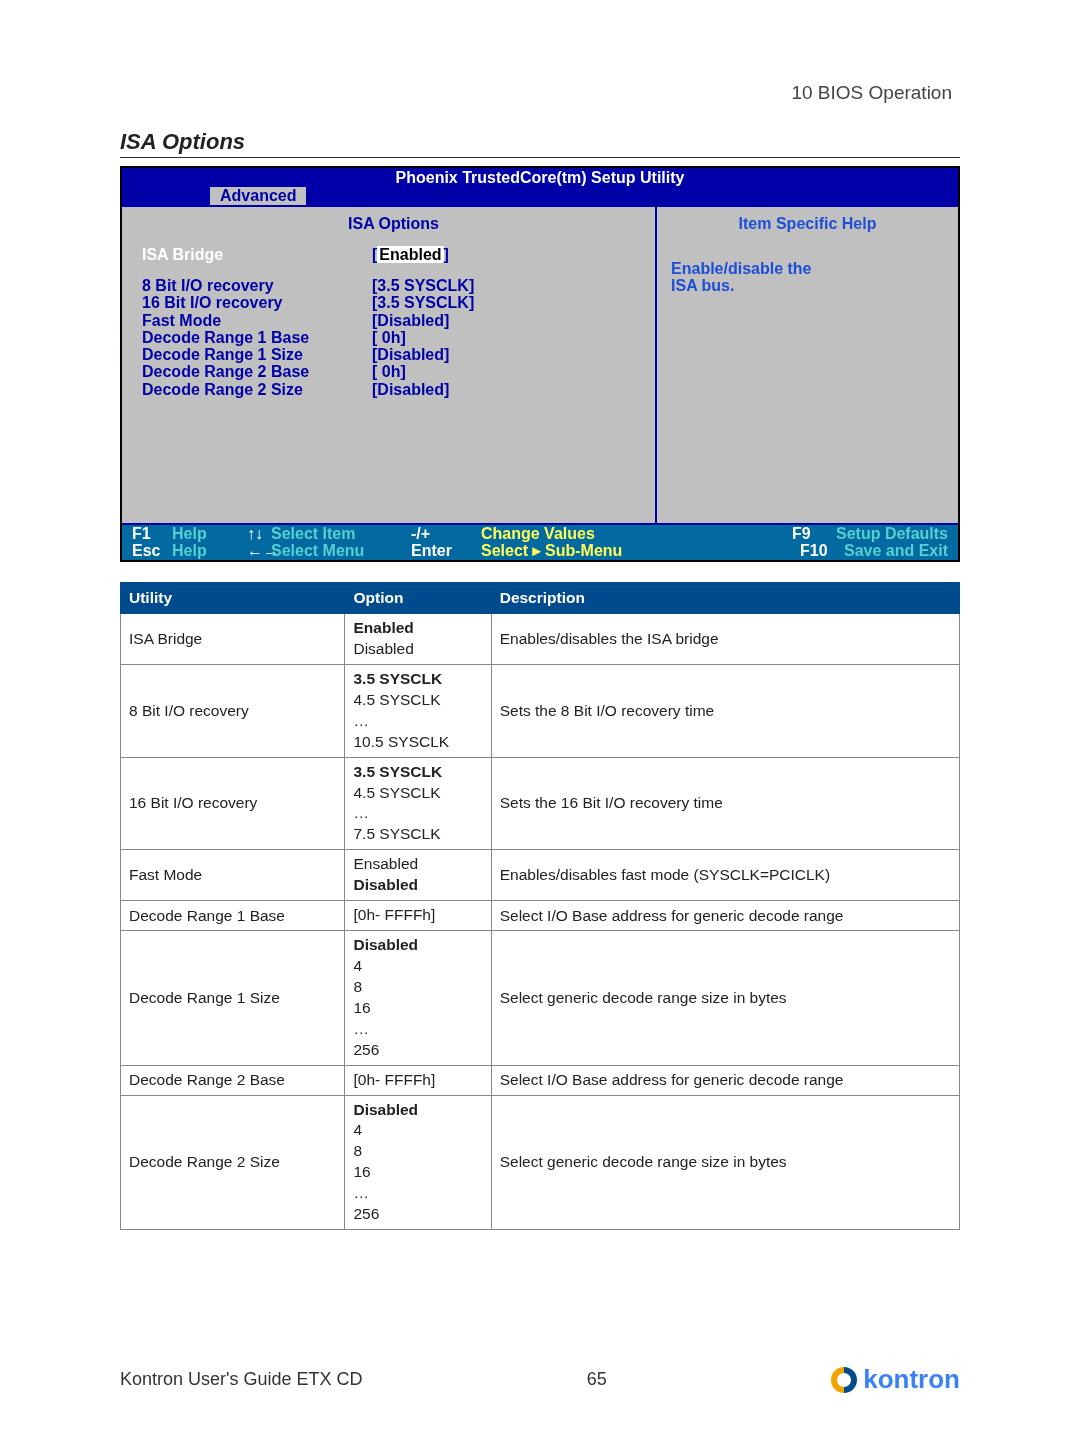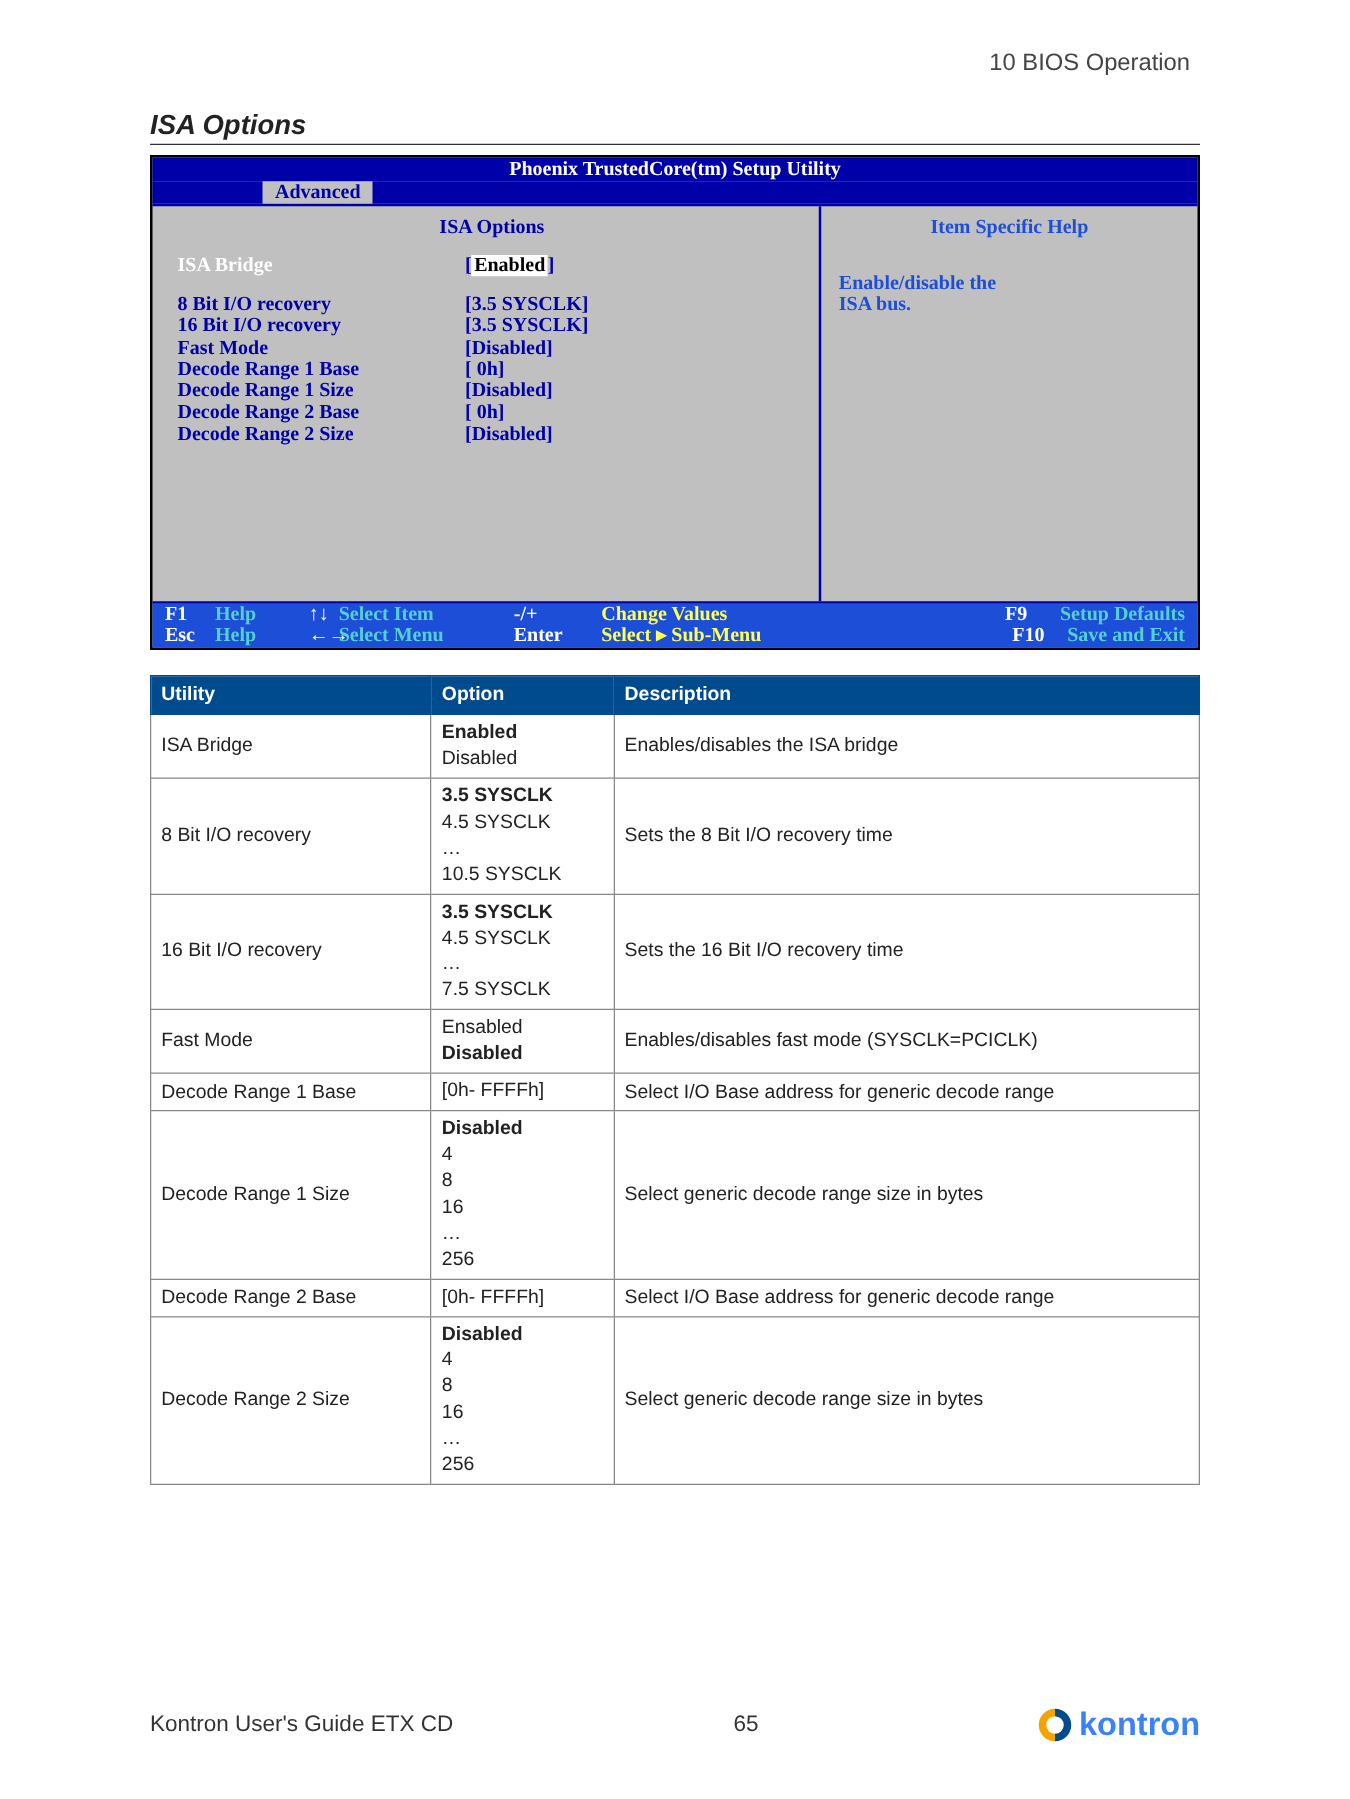--- a/index.html
+++ b/index.html
@@ -5,21 +5,21 @@
   * { box-sizing: border-box; margin: 0; padding: 0; }
   body {
     width: 1080px;
     height: 1439px;
     background: #fff;
     font-family: "Segoe UI", Arial, sans-serif;
     color: #333;
     position: relative;
   }
   .page {
-    padding: 40px 120px 40px 120px;
+    padding: 82px 120px 40px 120px;
   }
   .header-section {
     text-align: right;
     font-size: 19px;
     color: #444;
     margin-bottom: 25px;
     padding-right: 8px;
   }
   .section-title {
     font-style: italic;
@@ -27,21 +27,21 @@
     font-size: 22px;
     color: #222;
     margin-bottom: 8px;
     border-bottom: 1.5px solid #333;
     padding-bottom: 2px;
   }
   
   .bios {
     border: 2px solid #000;
     width: 100%;
-    font-family: Liberation Serif, serif;
+    font-family: Liberation Sans, sans-serif;
     font-weight: bold;
     font-size: 16px;
     line-height: 1.08;
     background: #c0c0c0;
     margin-bottom: 20px;
   }
   .bios-title {
     background: #0000a8;
     color: #fff;
     text-align: center;
@@ -78,21 +78,21 @@
     padding: 8px 14px;
     color: #1d4ed8;
   }
   .bios-subtitle { text-align: center; margin-bottom: 14px; }
   .bios-row { display: flex; }
   .bios-label { width: 230px; }
   .bios-val { }
   .hi-white { color: #fff; }
   .hi-sel-val { background:#fff; color:#000; padding:0 2px;}
   .bios-footer {
-    background: #1d4ed8;
+    background: #0369a1;
     color: #fff;
     padding: 0 10px 1px 10px;
   }
   .bios-foot-row { display:flex; gap:0; }
   .bf-k { color:#fff; width:40px;}
   .bf-t { color:#55d0d0; width:75px;}
   .bf-a { color:#fff; width:24px;}
   .bf-l { color:#55d0d0; width:140px;}
   .bf-m { color:#fff; width:70px;}
   .bf-n { color:#ffff55; flex:1;}

